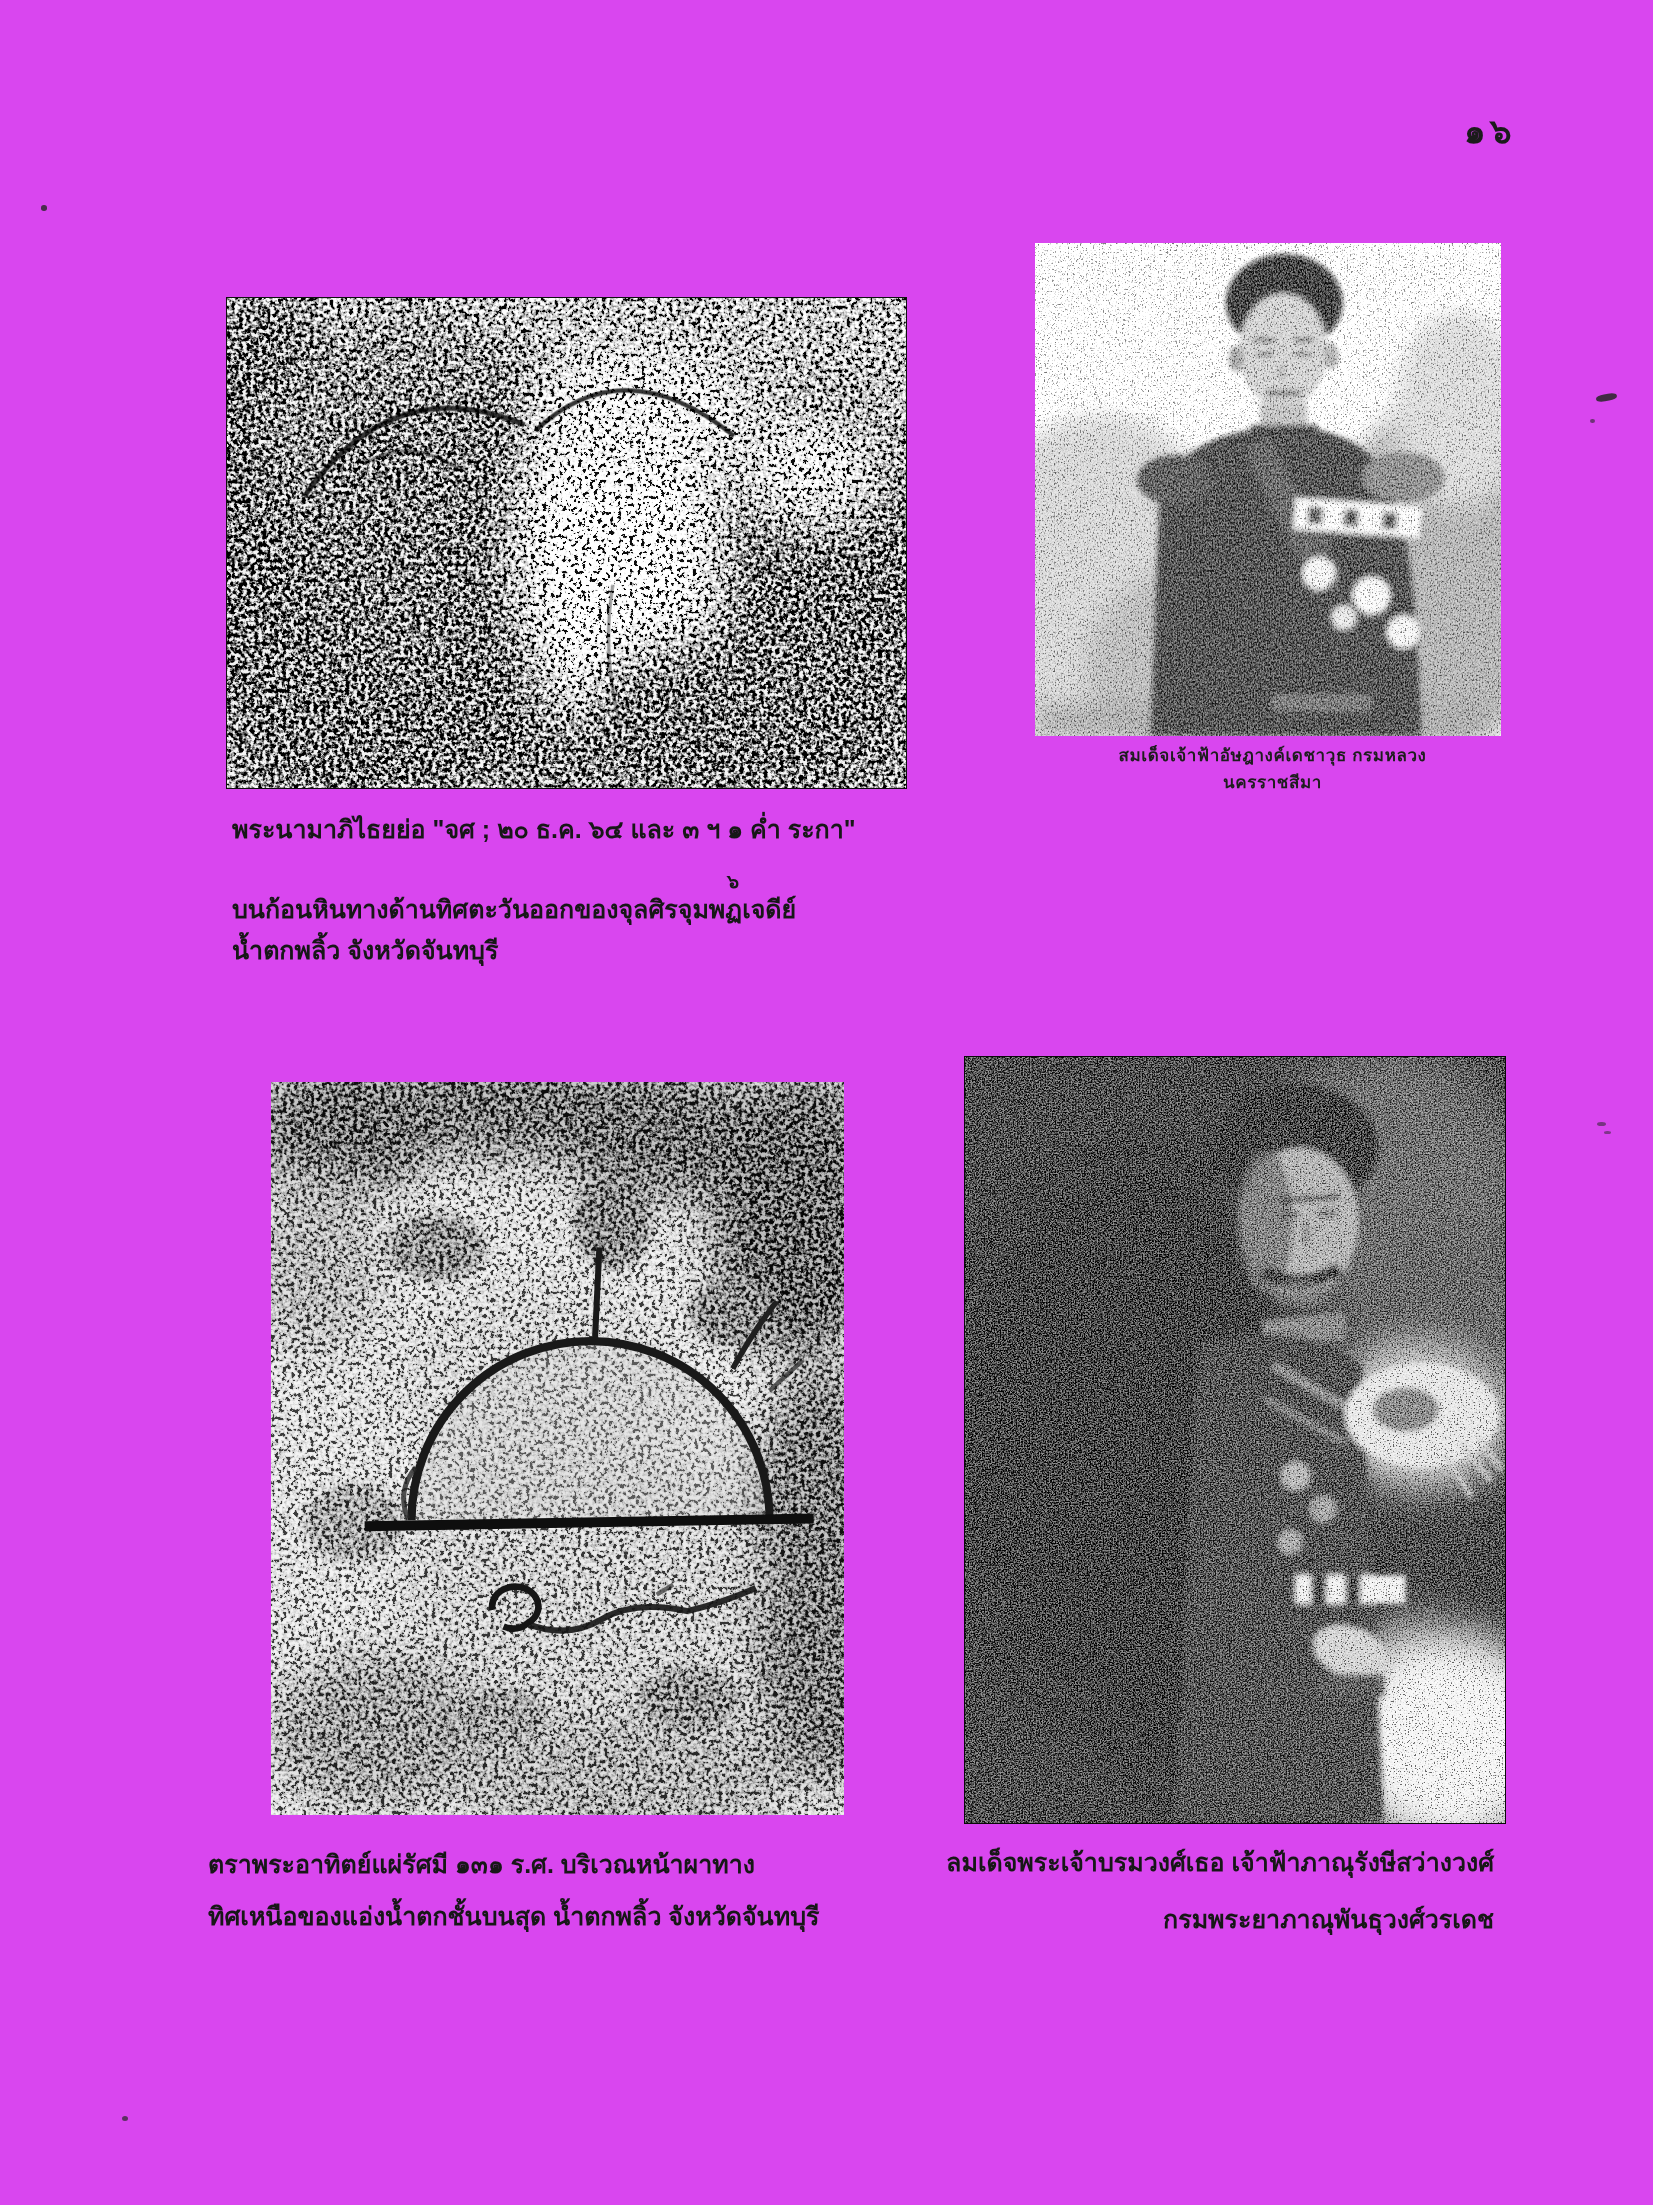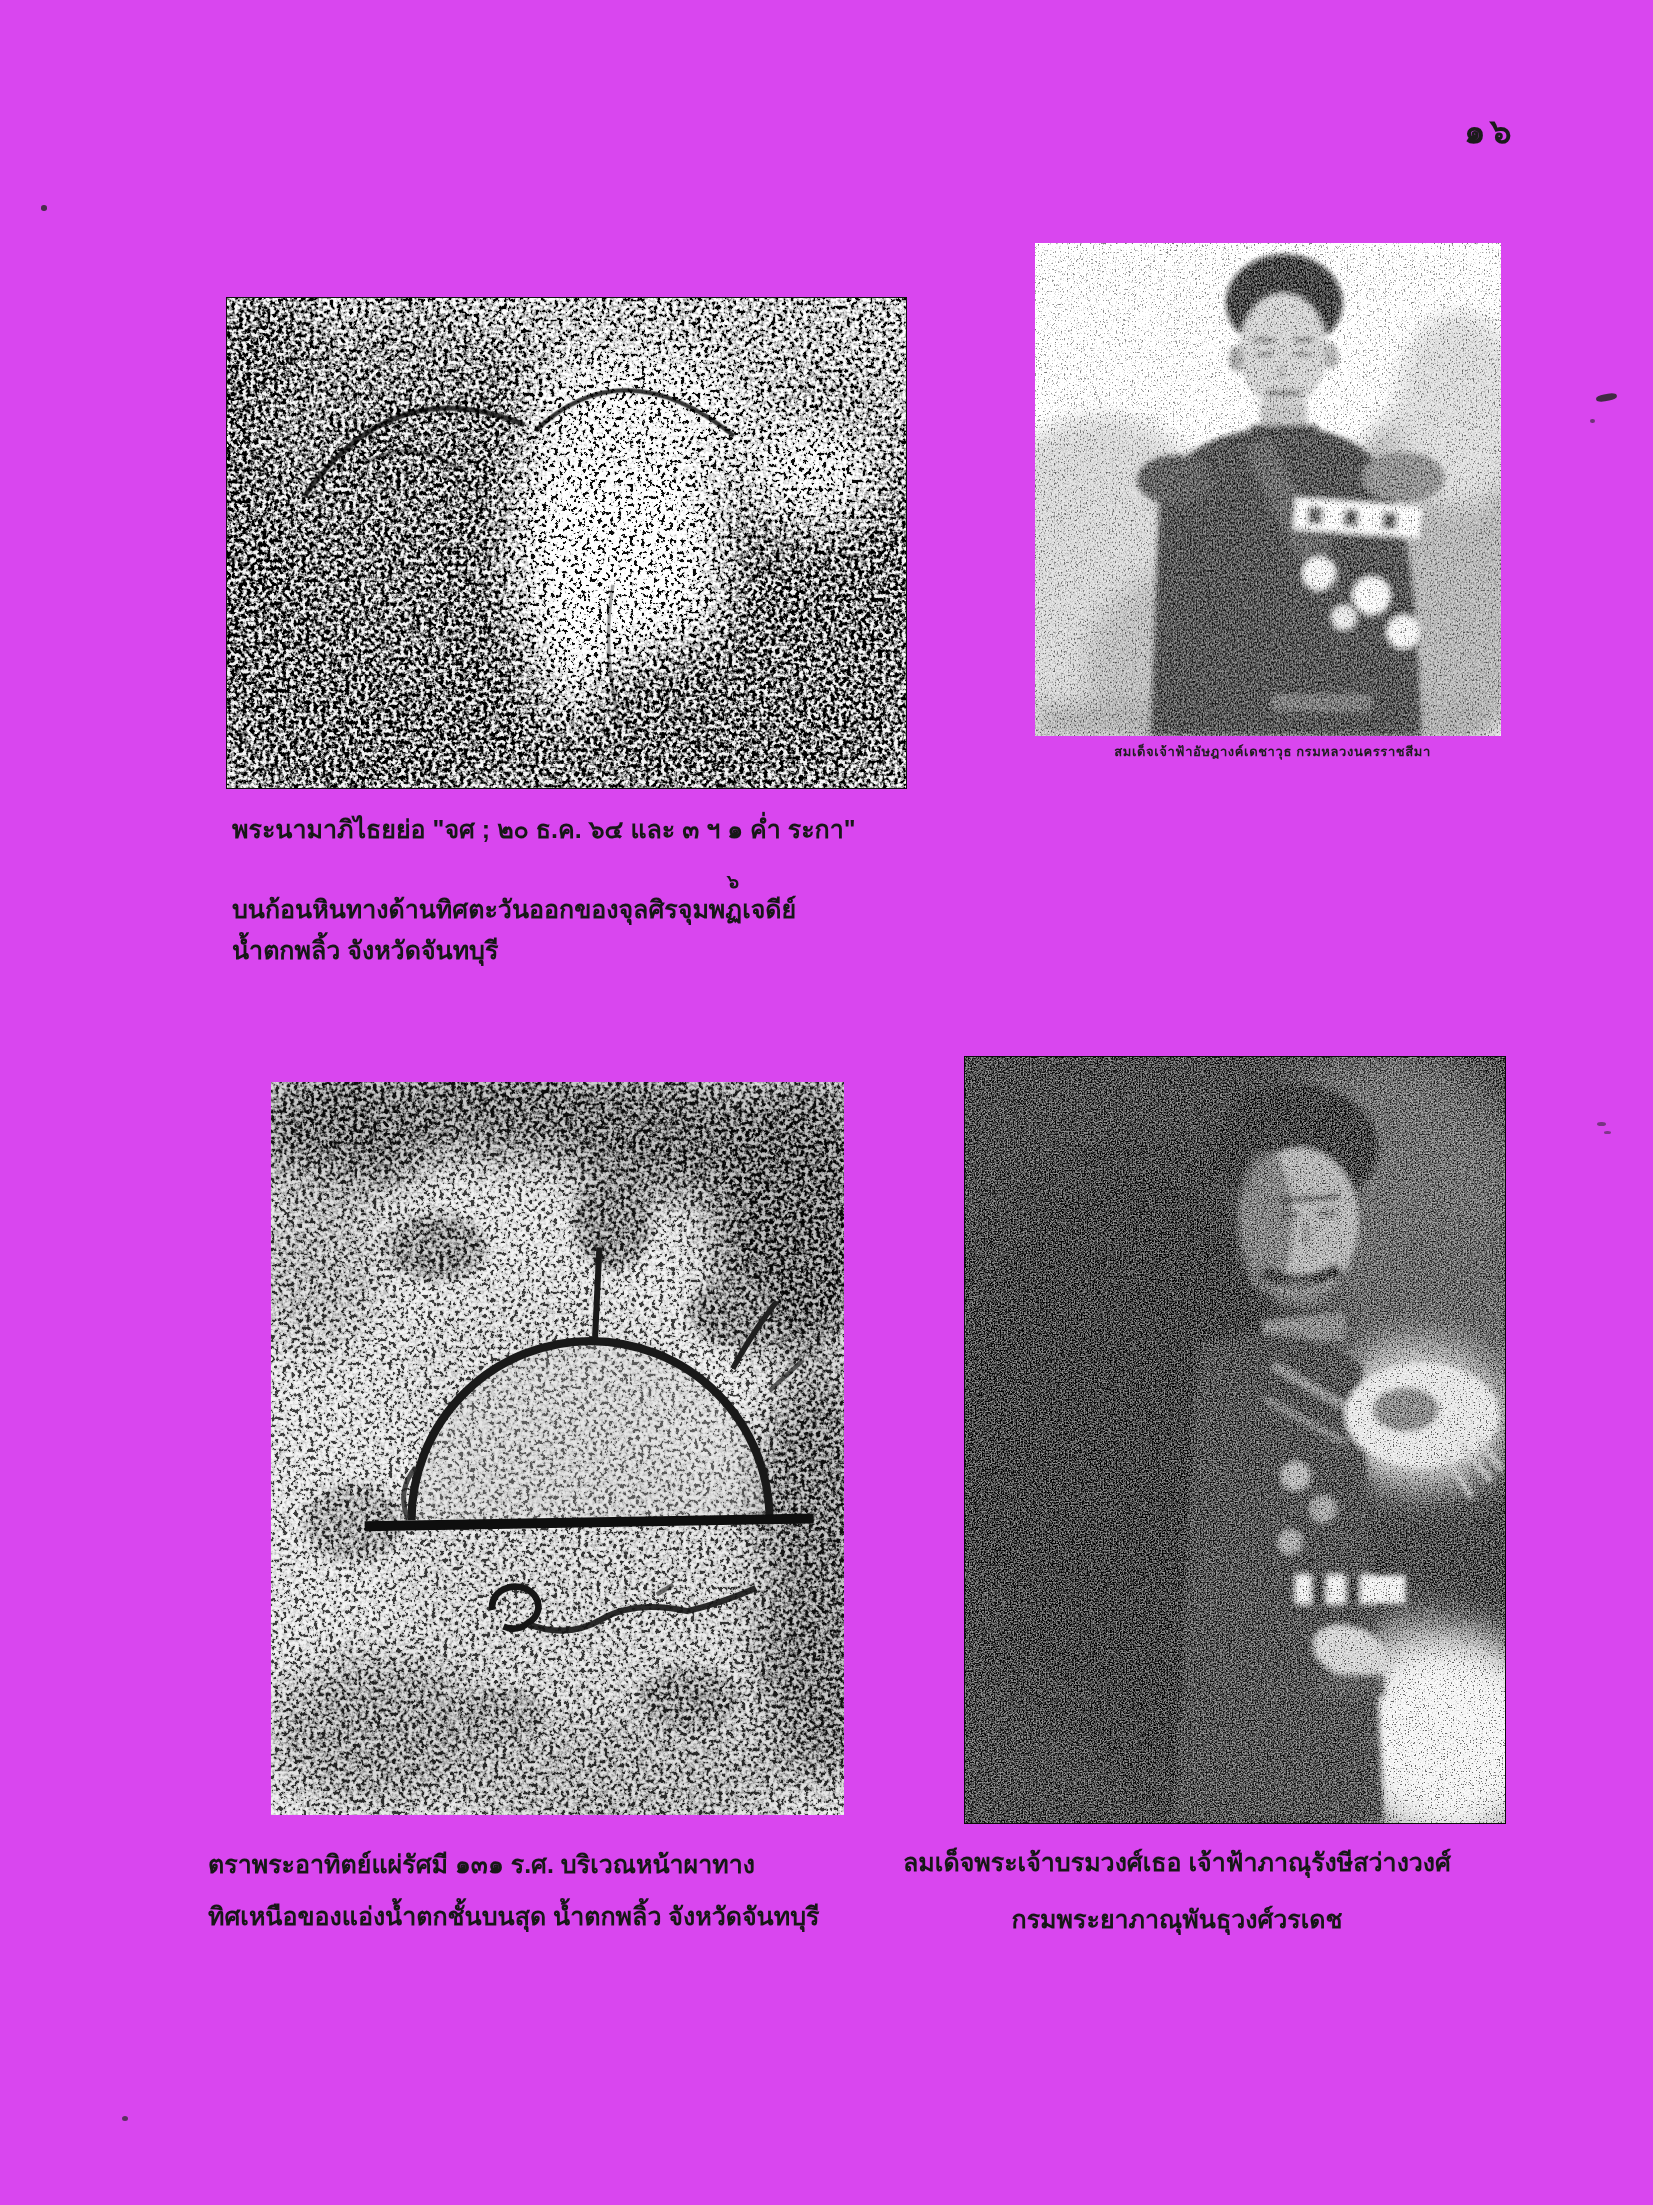--- a/index.html
+++ b/index.html
@@ -31,25 +31,25 @@
   .cap{position:absolute;font-size:25px;line-height:1.32;font-weight:600;color:#171717;}
   .cap-line{display:block;}
   .cap1{left:232px;top:813px;width:717px;text-align:left;}
   .cap1 .l2{margin-top:47px;}
   .cap1 .l3{margin-top:7.7px;}
   .cap1-footnote{position:absolute;left:495px;top:56px;font-size:19px;font-weight:600;}
   .cap2{left:910px;top:827px;width:606px;text-align:right;}
   .cap2 .l2{margin-top:47px;}
   .cap3{left:208px;top:1848px;width:739px;text-align:left;}
   .cap3 .l2{margin-top:19px;}
-  .cap4{left:860px;top:1846px;width:634px;text-align:center;}
+  .cap4{left:860px;top:1846px;width:634px;text-align:right;}
   .cap4 .l2{margin-top:24px;}
 
   .small-photo-caption{position:absolute;left:1074px;top:741px;width:397px;text-align:center;
-      font-size:13px;color:#1d1d1d;filter:blur(0.3px);font-weight:600;letter-spacing:0.6px;}
+      font-size:17px;color:#1d1d1d;filter:blur(0.3px);font-weight:600;letter-spacing:0.6px;}
 
   
   .speck{position:absolute;background:#262626;border-radius:50%;}
   .speck-a{left:41px;top:205px;width:5.5px;height:5.5px;opacity:.8;}
   .speck-b{left:1596px;top:394px;width:21px;height:7.2px;border-radius:40%;transform:rotate(-10deg);opacity:.85;}
   .speck-b2{left:1590px;top:419px;width:5px;height:4.4px;opacity:.6;}
   .speck-c{left:1597px;top:1122px;width:8.8px;height:4.4px;opacity:.55;}
   .speck-c2{left:1604px;top:1131px;width:6.6px;height:3.3px;opacity:.5;}
   .speck-d{left:122px;top:2116px;width:6px;height:5px;opacity:.7;}
 </style>

